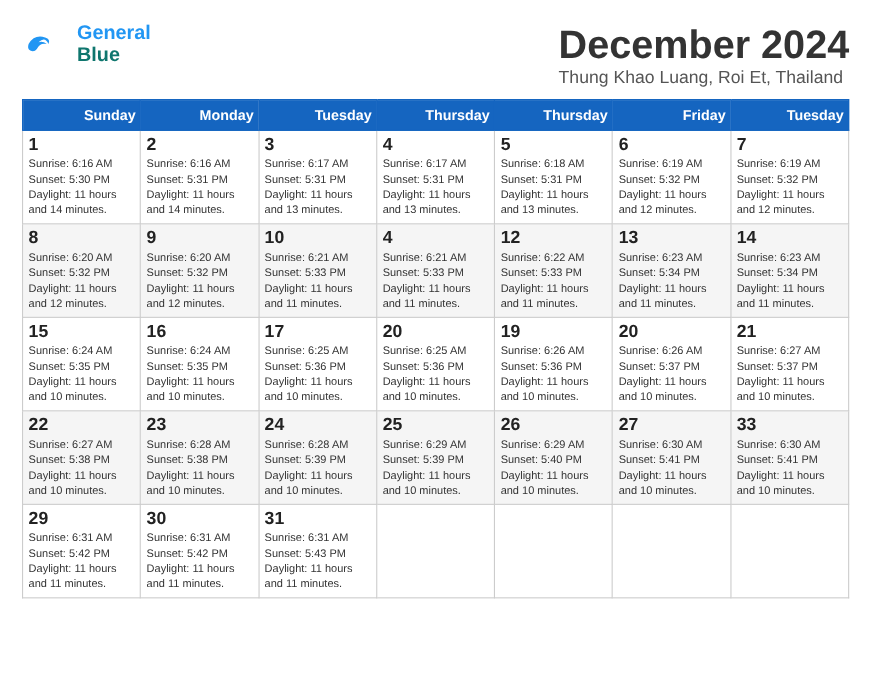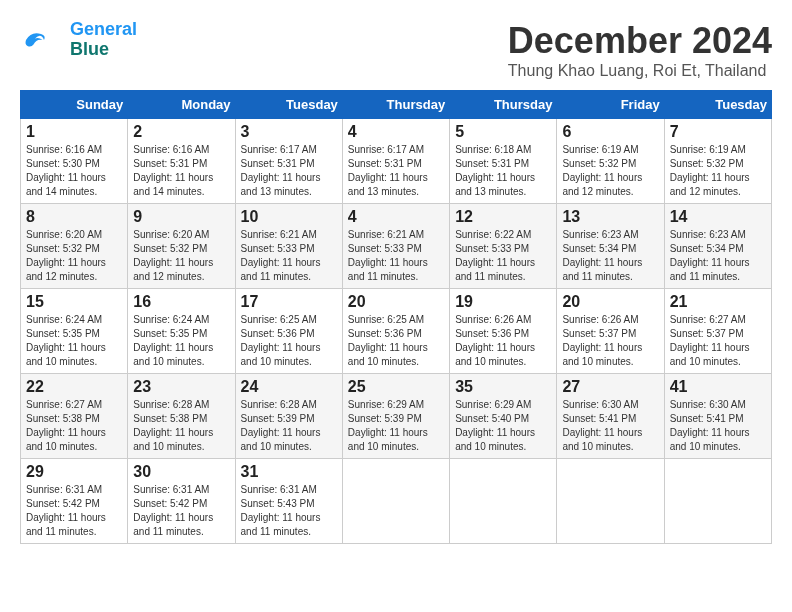--- a/index.html
+++ b/index.html
@@ -321,37 +321,37 @@
       </td>
         <td>
         <span class="day-number">25</span>
         <div class="day-info">
           Sunrise: 6:29 AM<br>
           Sunset: 5:39 PM<br>
           Daylight: 11 hours and 10 minutes.
         </div>
       </td>
         <td>
-        <span class="day-number">35</span>
+        <span class="day-number">26</span>
         <div class="day-info">
           Sunrise: 6:29 AM<br>
           Sunset: 5:40 PM<br>
           Daylight: 11 hours and 10 minutes.
         </div>
       </td>
         <td>
         <span class="day-number">27</span>
         <div class="day-info">
           Sunrise: 6:30 AM<br>
           Sunset: 5:41 PM<br>
           Daylight: 11 hours and 10 minutes.
         </div>
       </td>
         <td>
-        <span class="day-number">41</span>
+        <span class="day-number">33</span>
         <div class="day-info">
           Sunrise: 6:30 AM<br>
           Sunset: 5:41 PM<br>
           Daylight: 11 hours and 10 minutes.
         </div>
       </td>
       </tr>
       <tr>
         <td>
         <span class="day-number">29</span>

